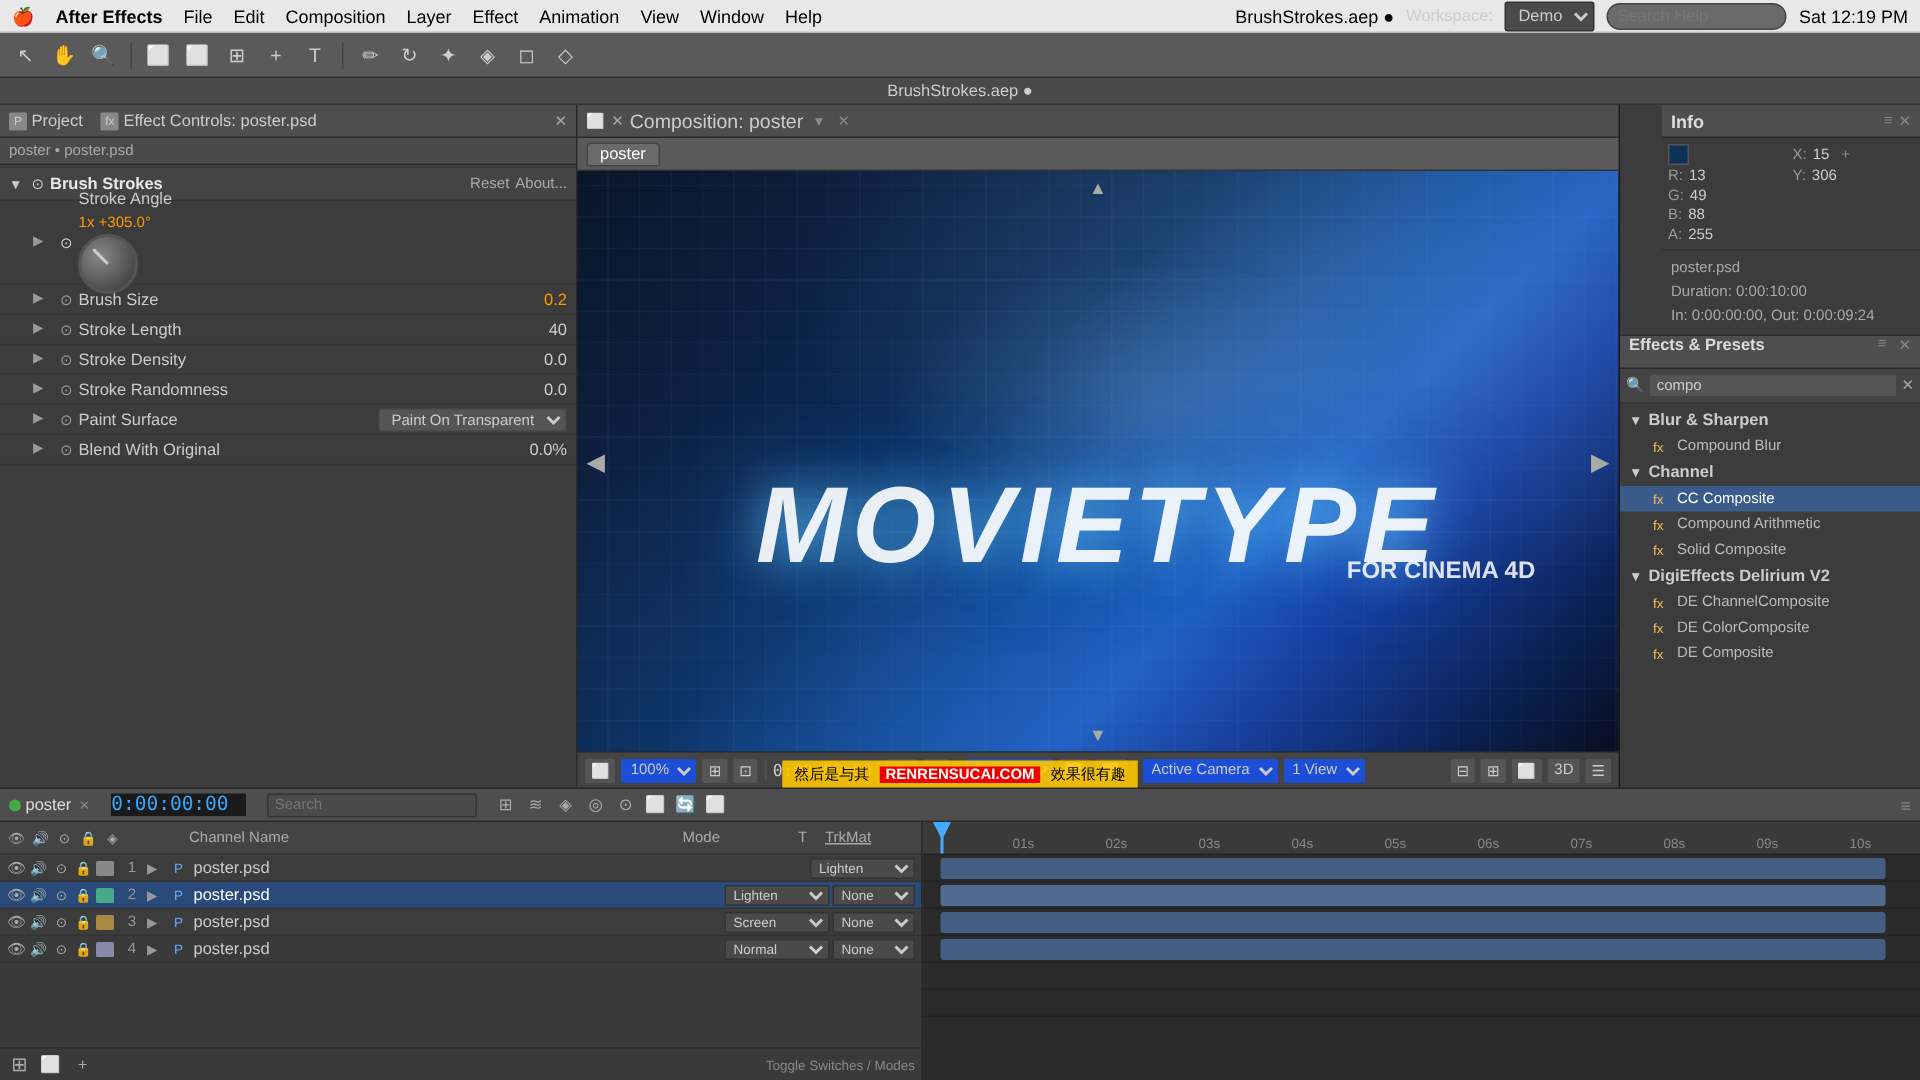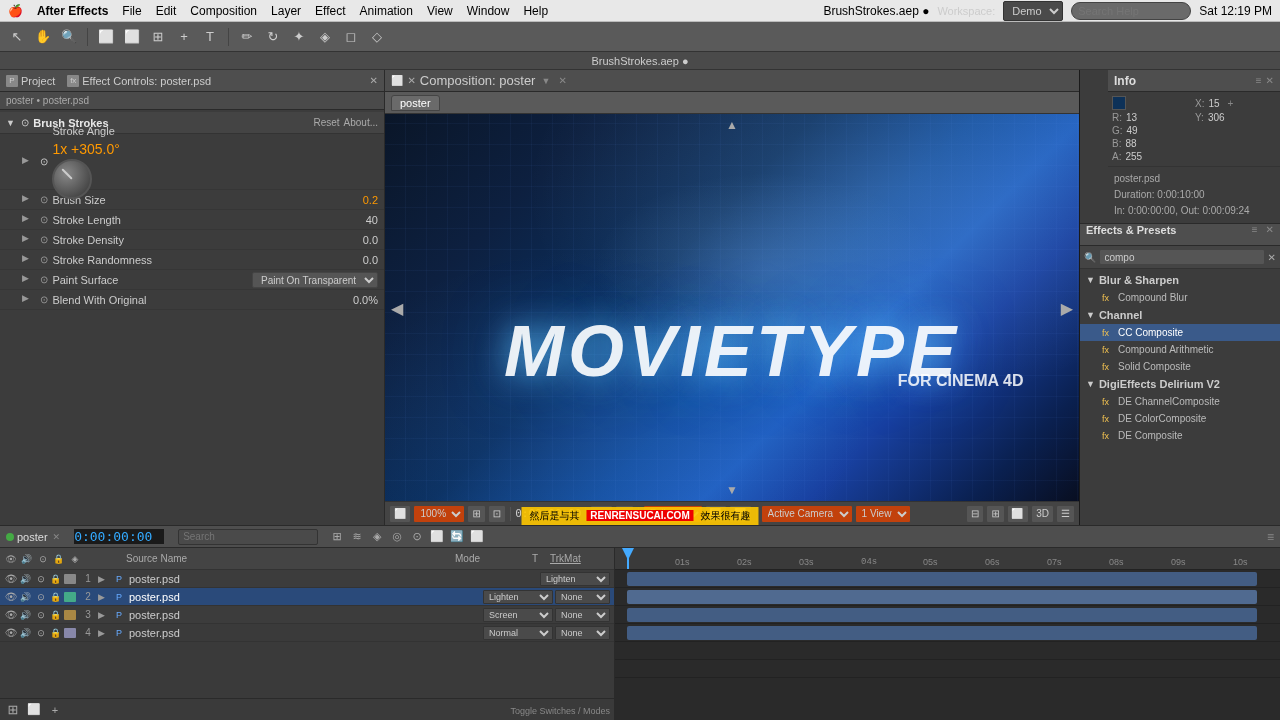--- a/index.html
+++ b/index.html
@@ -216,21 +216,21 @@
       padding-left: 22px;
     }
     .dial-container {
       display: flex;
       flex-direction: column;
       align-items: flex-start;
       margin-right: 10px;
     }
     .angle-value-above {
       color: #f90;
-      font-size: 14px;
+      font-size: 10px;
       margin-bottom: 2px;
     }
     .dial {
       width: 40px;
       height: 40px;
       border-radius: 50%;
       background: radial-gradient(circle at 35% 35%, #888, #333);
       border: 2px solid #555;
       display: flex;
       align-items: center;
@@ -399,21 +399,21 @@
       background: #555;
       border: 1px solid #444;
       border-radius: 2px;
       font-size: 10px;
       color: #ccc;
       cursor: pointer;
       display: flex;
       align-items: center;
     }
     .viewer-select {
-      background: #c2410c;
+      background: #1d4ed8;
       border: 1px solid #444;
       color: #ccc;
       font-size: 10px;
       height: 18px;
       border-radius: 2px;
       padding: 0 2px;
     }
     .viewer-separator { width: 1px; height: 14px; background: #555; margin: 0 2px; }
     .timecode { color: #ccc; font-size: 11px; font-family: monospace; }
 
@@ -1142,21 +1142,21 @@
     <div class="timeline-left" style="display: flex; flex-direction: column;">
 
       <div class="timeline-cols-header">
         <div class="col-icon">👁</div>
         <div class="col-icon">🔊</div>
         <div class="col-icon">⊙</div>
         <div class="col-icon">🔒</div>
         <div class="col-icon">◈</div>
         <div style="width:20px;"></div>
         <span class="col-label" style="margin-left:20px; flex:1;">
-          <span>Source Name</span>
+          <span>Channel Name</span>
         </span>
         <span class="col-label" style="width:75px;">
           <span>Mode</span>
         </span>
         <span class="col-label" style="width:16px;">
           <span>T</span>
         </span>
         <span class="col-label" style="width:60px;text-decoration:underline;">
           <span>TrkMat</span>
         </span>
@@ -1242,21 +1242,21 @@
     </div>
 
     <div class="timeline-right">
       <div class="time-ruler">
         <div class="time-cursor-head"></div>
         <div class="time-cursor"></div>
 
         <span class="time-mark" style="left:60px;">01s</span>
         <span class="time-mark" style="left:122px;">02s</span>
         <span class="time-mark" style="left:184px;">03s</span>
-        <span class="time-mark" style="left:246px;font-family:Liberation Mono, monospace;">04s</span>
+        <span class="time-mark" style="left:246px;">04s</span>
         <span class="time-mark" style="left:308px;">05s</span>
         <span class="time-mark" style="left:370px;">06s</span>
         <span class="time-mark" style="left:432px;">07s</span>
         <span class="time-mark" style="left:494px;">08s</span>
         <span class="time-mark" style="left:556px;">09s</span>
         <span class="time-mark" style="left:618px;text-align:right;">10s</span>
       </div>
       <div class="track-rows">
 
         <div class="track-row">

